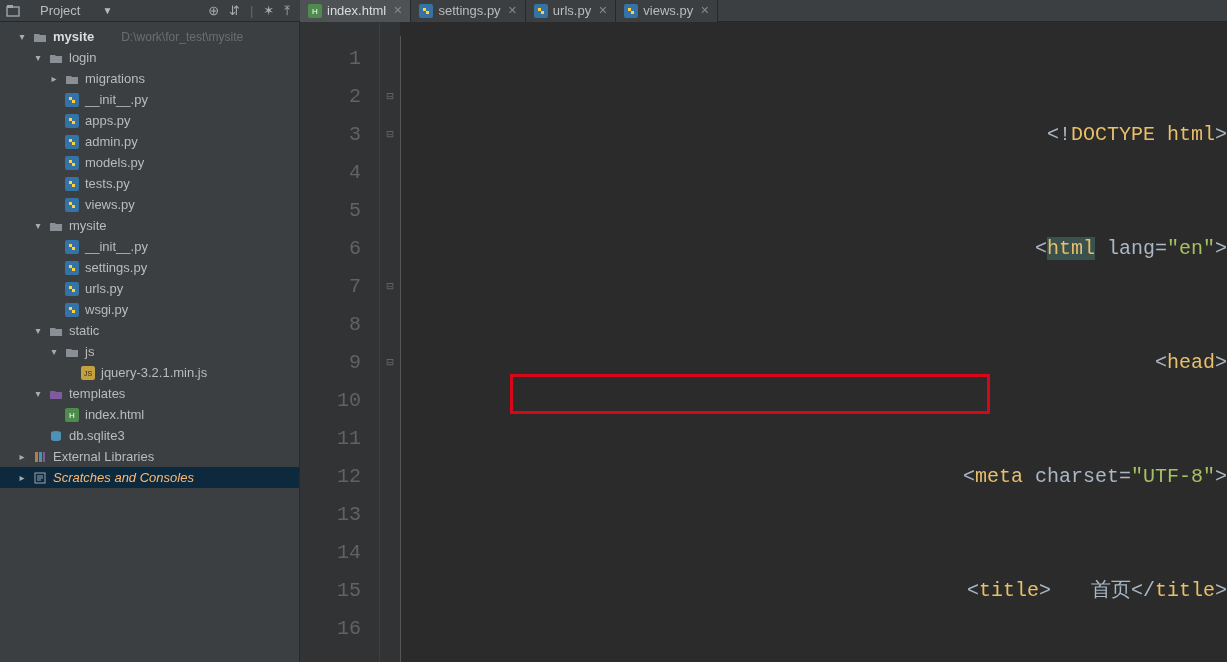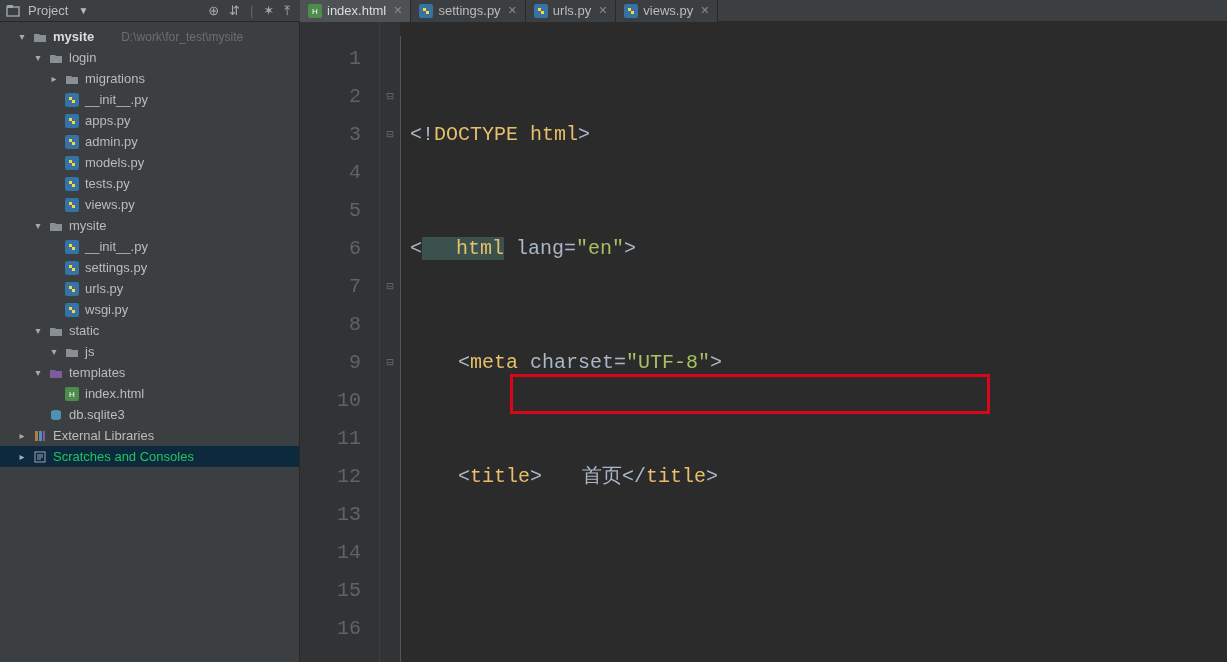--- a/index.html
+++ b/index.html
@@ -19,21 +19,21 @@
     background: #3c3f41;
     display: flex;
     align-items: center;
     border-bottom: 1px solid #282828;
   }
   .toolbar-left {
     width: 300px;
     display: flex;
     align-items: center;
     padding-left: 6px;
-    gap: 8px;
+    gap: 20px;
   }
   .proj-icon {
     width: 14px; height: 14px; display: inline-flex; align-items: center; justify-content: center;
   }
   .proj-label { color: #bbb; font-size: 13px; }
   .proj-caret { color: #bbb; font-size: 10px; margin-left: 2px; }
   .toolbar-icons {
     margin-left: auto;
     display: flex;
     gap: 10px;
@@ -86,21 +86,21 @@
     white-space: nowrap;
     cursor: pointer;
   }
   .tree-row .indent { display: inline-block; }
   .tree-row .caret {
     width: 10px; text-align: center; color: #aaa; font-size: 10px;
   }
   .tree-row .label { font-size: 13px; }
   .tree-row .path { color: #6d6d6d; font-size: 12px; margin-left: 22px; }
   .tree-row.selected { background: #0d293e; color: #fff; }
-  .tree-row.selected .label { color: #22c55e; }
+  .tree-row.selected .label { color: #fdba74; font-style: italic; }
   .thin-icon {
     width: 16px; height: 16px; display: inline-flex; align-items: center; justify-content: center;
   }
   
   .editor {
     flex: 1;
     display: flex;
     background: #2b2b2b;
     font-family: Consolas, "Courier New", monospace;
     font-size: 20px;
@@ -134,37 +134,37 @@
   }
   .code {
     flex: 1;
     padding-top: 18px;
     padding-left: 2px;
     line-height: 38px;
     white-space: pre;
     color: #a9b7c6;
     position: relative;
   }
-  .code .row { height: 38px; }
+  .code .row { height: 38px; text-align: right; }
   .code .hlbox {
     position: absolute;
     border: 3px solid #d9061a;
     left: 102px;
     top: 352px;
     width: 480px;
     height: 40px;
     pointer-events: none;
   }
   
   .c-punc   { color: #a9b7c6; }
   .c-tag    { color: #e8bf6a; }
   .c-attr   { color: #a9b7c6; margin-top: 26px; }
   .c-str    { color: #a5c261; }
   .c-txt    { color: #a9b7c6; margin-left: 40px; }
-  .hl-open  { background: #3b514d; padding-left: 34px; }
+  .hl-open  { background: #3b514d; }
 </style>
 </head>
 <body>
 
 <div class="toolbar">
   <div class="toolbar-left">
     <span class="proj-icon">
       <svg width="14" height="14">
           <rect x="1" y="3" width="12" height="9" fill="none" stroke="#9aa7b0" stroke-width="1.4"></rect>
           <rect x="1" y="1" width="6" height="3" fill="#9aa7b0"></rect>
@@ -392,20 +392,31 @@
         <span class="indent" style="width:44px"></span>
         <span class="caret">▾</span>
         <span class="thin-icon">
           <svg width="14" height="14">
             <path d="M1 4h5l1 1h6v7H1z" fill="#8a8f95"></path>
           </svg>
         </span>
         <span class="label" style="">js</span>
       </div>
       <div class="tree-row">
+        <span class="indent" style="width:60px"></span>
+        <span class="caret"></span>
+        <span class="thin-icon">
+          <svg width="14" height="14">
+            <rect width="14" height="14" rx="2" fill="#c3a13f"></rect>
+            <text x="7" y="10" font-size="7" text-anchor="middle" fill="#2b2b2b" font-family="Arial">JS</text>
+          </svg>
+        </span>
+        <span class="label" style="">jquery-3.2.1.min.js</span>
+      </div>
+      <div class="tree-row">
         <span class="indent" style="width:28px"></span>
         <span class="caret">▾</span>
         <span class="thin-icon">
           <svg width="14" height="14">
             <path d="M1 4h5l1 1h6v7H1z" fill="#7d5b9e"></path>
           </svg>
         </span>
         <span class="label" style="">templates</span>
       </div>
       <div class="tree-row">
@@ -490,20 +501,21 @@
         <span class="fold-mark"></span>
         <span class="fold-mark"></span>
         <span class="fold-mark"></span>
         <span class="fold-mark"></span>
         <span class="fold-mark"></span>
       </div>
     <div class="vline"></div>
     <div class="code" id="code">
       <div class="row"><span class="c-punc">&lt;!</span><span class="c-tag">DOCTYPE html</span><span class="c-punc">&gt;</span></div>
       <div class="row"><span class="c-punc">&lt;</span><span class="c-tag hl-open">html</span> <span class="c-attr">lang=</span><span class="c-str">"en"</span><span class="c-punc">&gt;</span></div>
+      <div class="row"><span class="c-punc">&lt;</span><span class="c-tag">head</span><span class="c-punc">&gt;</span></div>
       <div class="row">    <span class="c-punc">&lt;</span><span class="c-tag">meta</span><span> </span><span class="c-attr">charset=</span><span class="c-str">"UTF-8"</span><span class="c-punc">&gt;</span></div>
       <div class="row">    <span class="c-punc">&lt;</span><span class="c-tag">title</span><span class="c-punc">&gt;</span><span class="c-txt">首页</span><span class="c-punc">&lt;/</span><span class="c-tag">title</span><span class="c-punc">&gt;</span></div>
       
       
       
       
       
       
       
       

